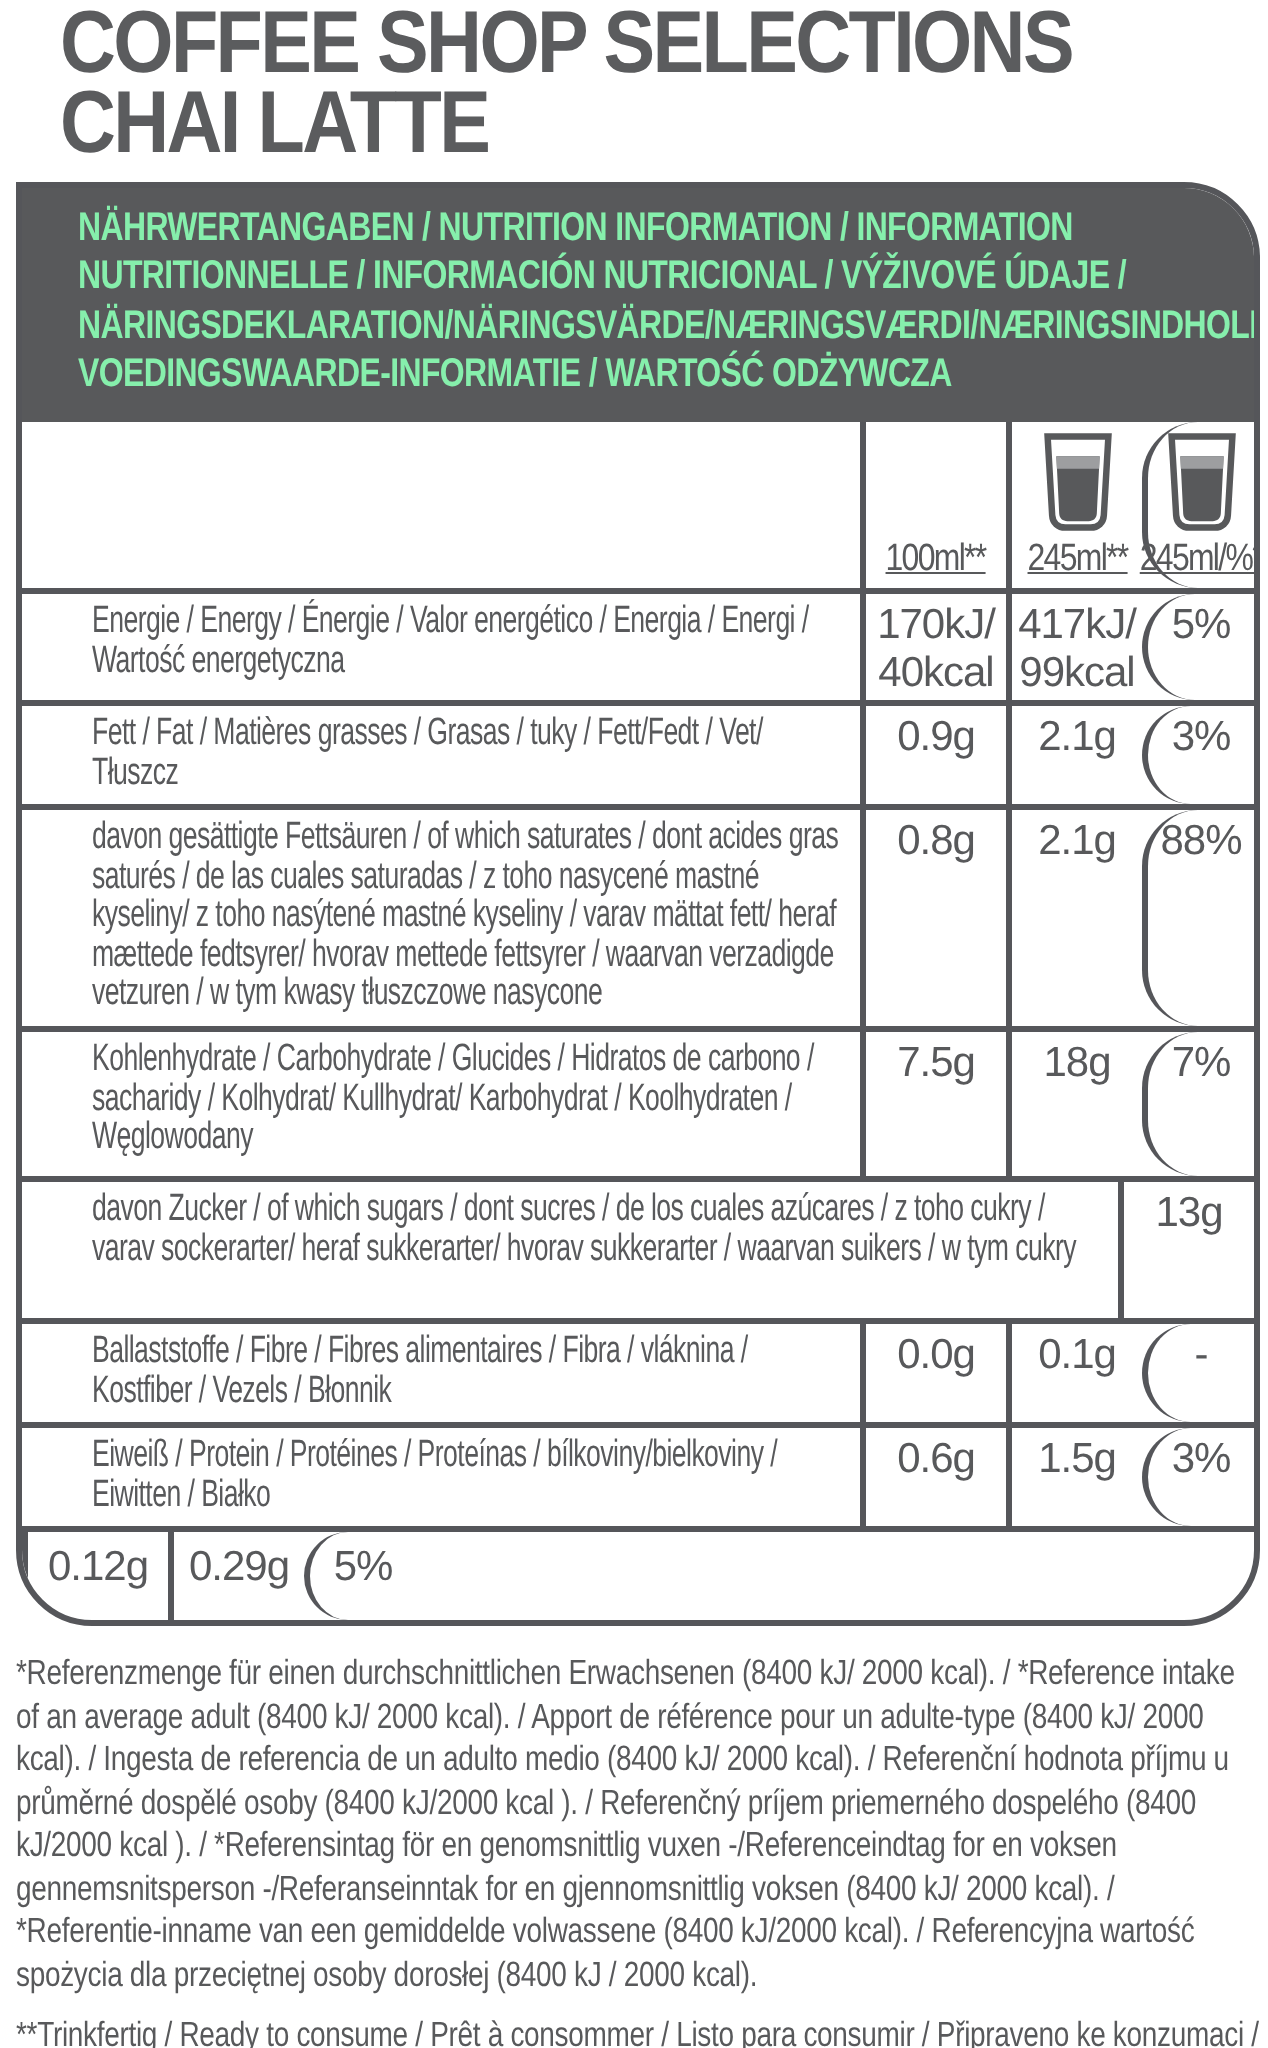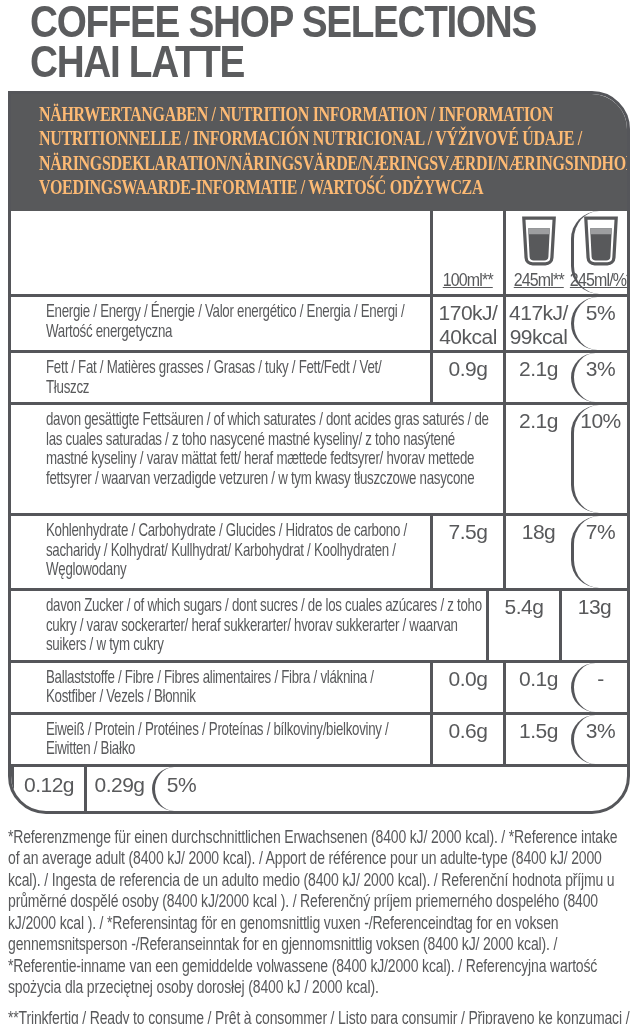--- a/index.html
+++ b/index.html
@@ -16,21 +16,21 @@
     transform:scaleX(0.88);transform-origin:0 0;
   }
 
   
   .card{
     box-sizing:border-box;width:622px;margin-left:8px;
     border:3px solid #55565a;border-radius:0 38px 38px 38px;
     overflow:hidden;background:#fff;
   }
   .bar{
-    background:#58595b;color:#fdba74;padding:8px 8px 11px 28px;font-family:Liberation Serif, serif;
+    background:#58595b;color:#86efac;padding:8px 8px 11px 28px;
   }
   .bar-line{
     font-weight:bold;font-size:20px;line-height:24.5px;letter-spacing:-0.4px;
     white-space:nowrap;transform:scaleX(0.8);transform-origin:0 50%;
   }
 
   .trow{display:flex;align-items:stretch;border-top:3px solid #55565a;}
   .thead{border-top:none;min-height:70px;}
   .cell-label{flex:1 1 auto;box-sizing:border-box;padding:4px 4px 6px 19px;overflow:visible;margin-left:16px;}
   .cell-val{
@@ -131,38 +131,38 @@
         </div>
       <div class="cell-val col-a">0.9g</div>
       <div class="cell-val col-b">2.1g</div>
       <div class="cell-val col-c">3%</div>
     </div>
 
     <div class="trow r-satfat">
       <div class="cell-label">
           <span class="lbl-inner">davon gesättigte Fettsäuren / of which saturates / dont acides gras saturés / de las cuales saturadas / z toho nasycené mastné kyseliny/ z toho nasýtené mastné kyseliny / varav mättat fett/ heraf mættede fedtsyrer/ hvorav mettede fettsyrer / waarvan verzadigde vetzuren / w tym kwasy tłuszczowe nasycone</span>
         </div>
+      <div class="cell-val col-a">0.8g</div>
       <div class="cell-val col-b">2.1g</div>
-      <div class="cell-val col-c">10%</div>
+      <div class="cell-val col-c">88%</div>
     </div>
 
     <div class="trow r-carb">
       <div class="cell-label">
           <span class="lbl-inner">Kohlenhydrate / Carbohydrate / Glucides / Hidratos de carbono / sacharidy / Kolhydrat/ Kullhydrat/ Karbohydrat / Koolhydraten / Węglowodany</span>
         </div>
       <div class="cell-val col-a">7.5g</div>
       <div class="cell-val col-b">18g</div>
       <div class="cell-val col-c">7%</div>
     </div>
 
     <div class="trow r-sugar">
       <div class="cell-label">
           <span class="lbl-inner">davon Zucker / of which sugars / dont sucres / de los cuales azúcares / z toho cukry / varav sockerarter/ heraf sukkerarter/ hvorav sukkerarter / waarvan suikers / w tym cukry</span>
         </div>
-      <div class="cell-val col-a">5.4g</div>
       <div class="cell-val col-b">13g</div>
     </div>
 
     <div class="trow r-fibre">
       <div class="cell-label">
           <span class="lbl-inner">Ballaststoffe / Fibre / Fibres alimentaires / Fibra / vláknina / Kostfiber / Vezels / Błonnik</span>
         </div>
       <div class="cell-val col-a">0.0g</div>
       <div class="cell-val col-b">0.1g</div>
       <div class="cell-val col-c">-</div>

